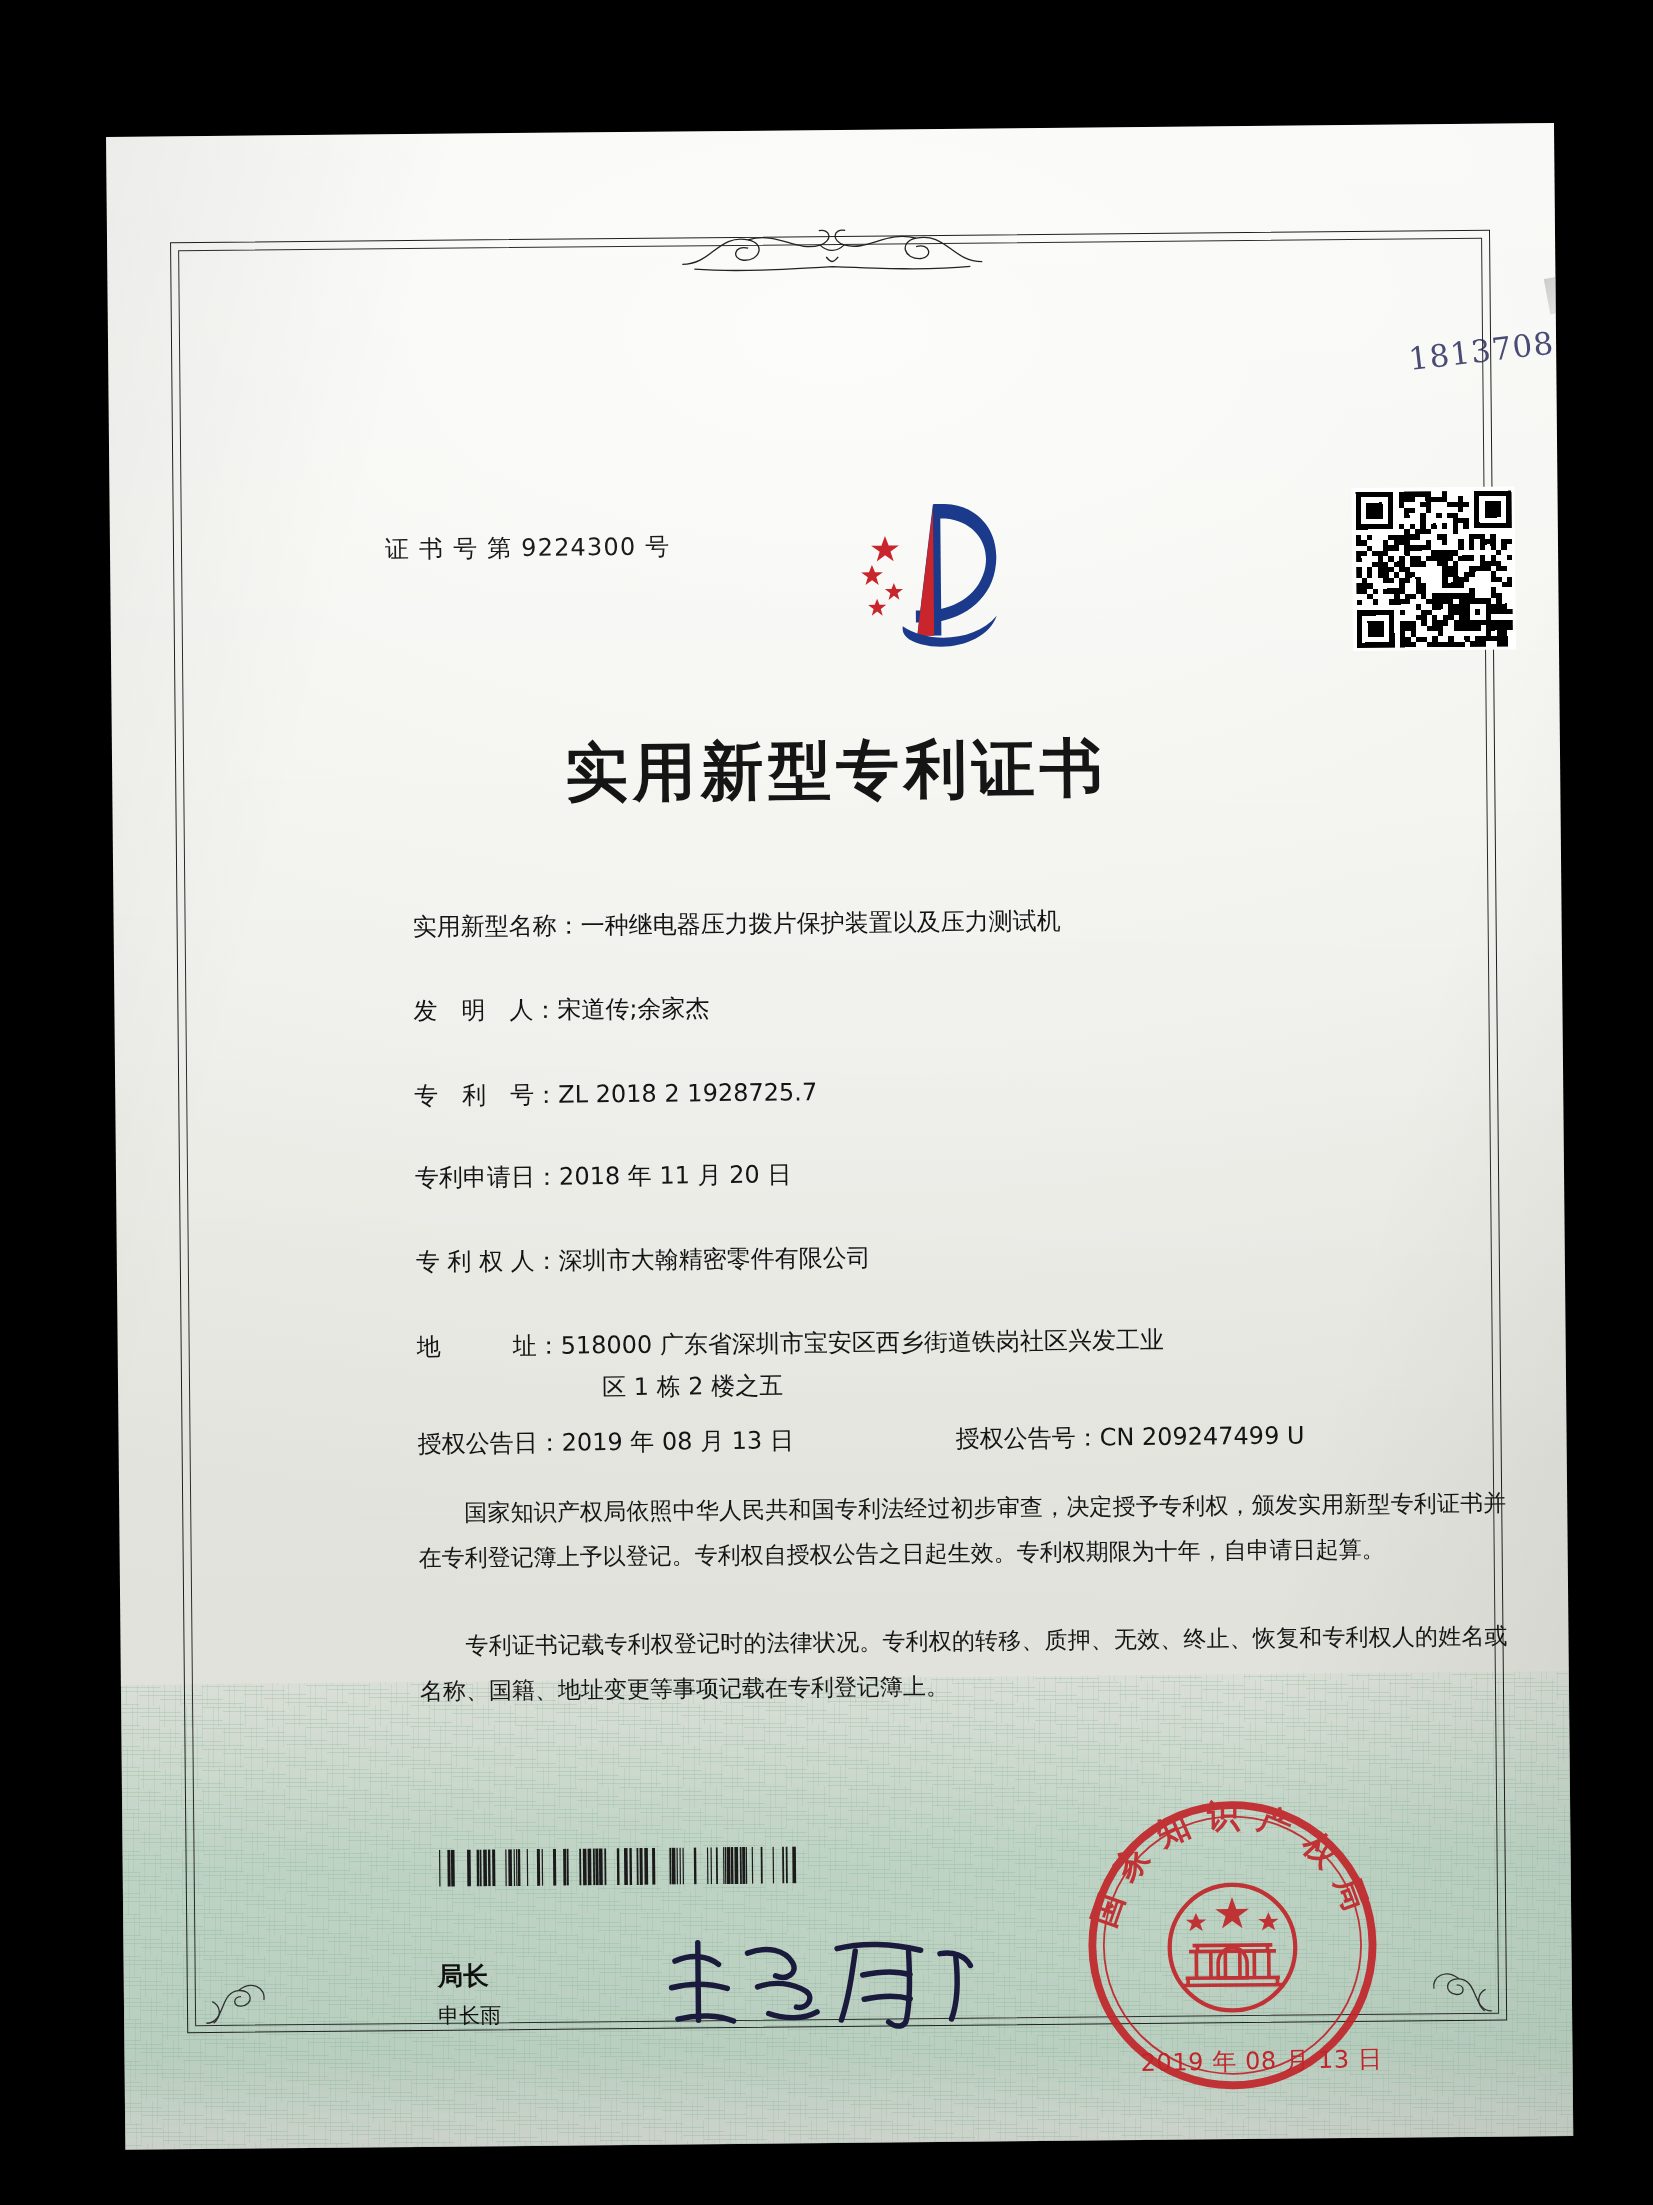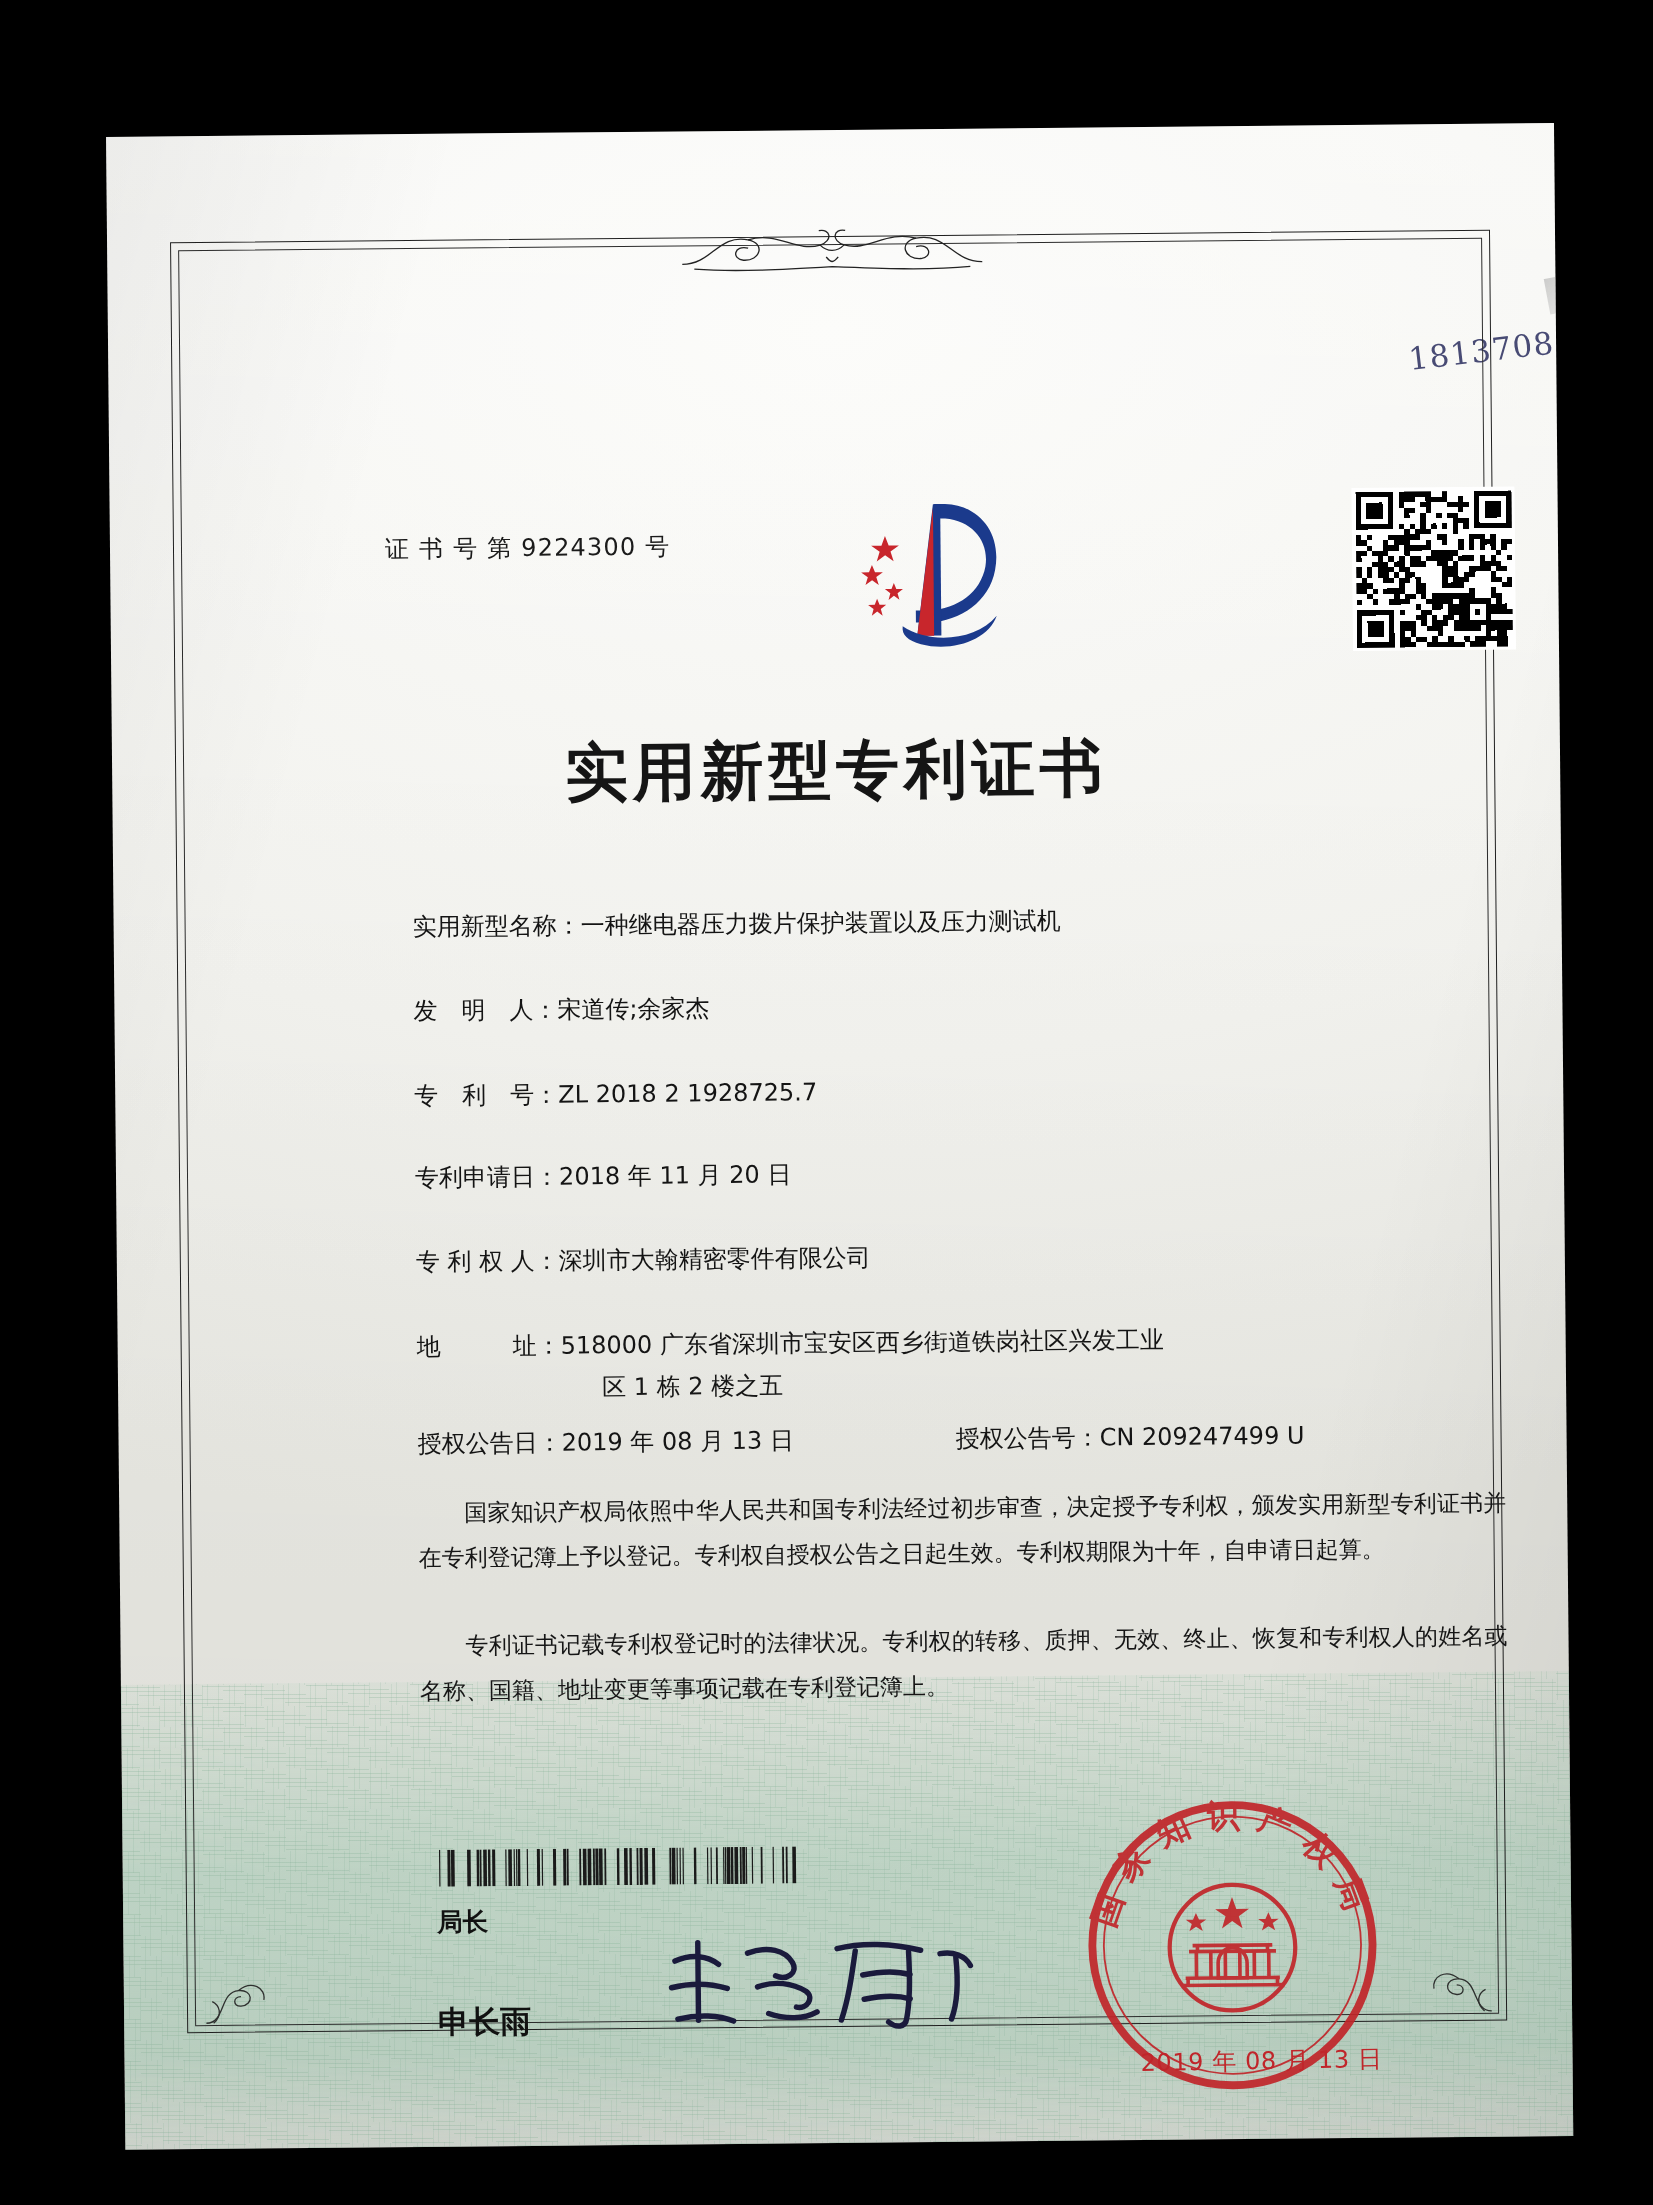--- a/index.html
+++ b/index.html
@@ -188,32 +188,32 @@
   
   #barcode {
     position: absolute;
     left: 314px; top: 1716px;
     width: 369px; height: 37px;
   }
 
   
   #sig-label-1 {
     position: absolute;
-    left: 314px; top: 1772px;
+    left: 314px; top: 1826px;
     font-family: "DejaVu Sans", sans-serif;
     font-weight: bold;
     font-size: 25.4px;
     color: #111;
   }
   #sig-label-2 {
     position: absolute;
     left: 314px; top: 1868px;
     font-family: "DejaVu Sans", sans-serif;
-    font-weight: bold;
-    font-size: 31px;
+    font-weight: normal;
+    font-size: 21px;
     color: #111;
   }
   #signature {
     position: absolute;
     left: 532px; top: 1798px;
     width: 339px; height: 106px;
     color: #1a1a3c;
   }
 
   

